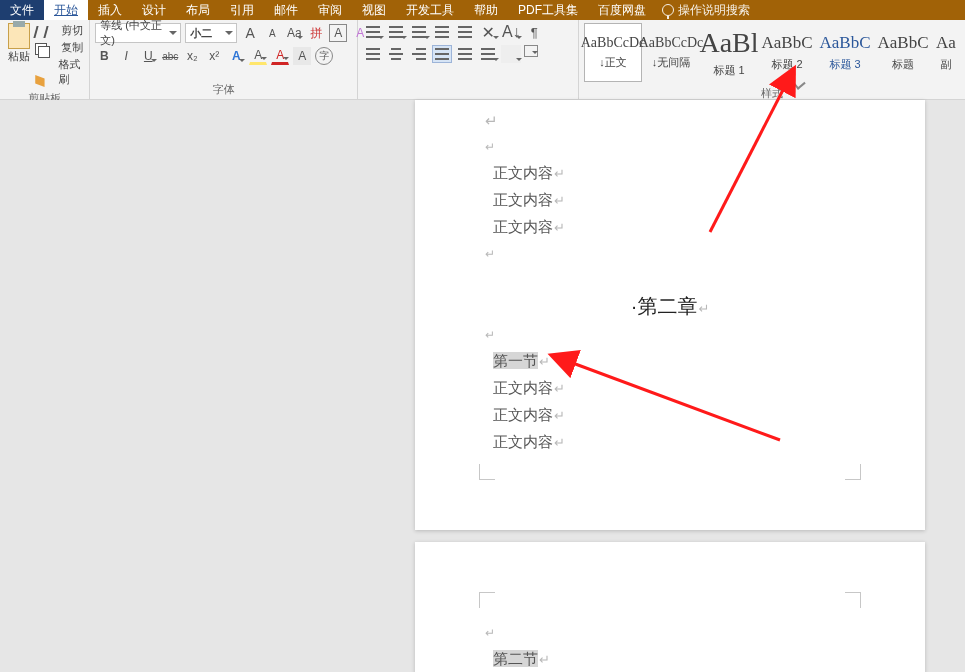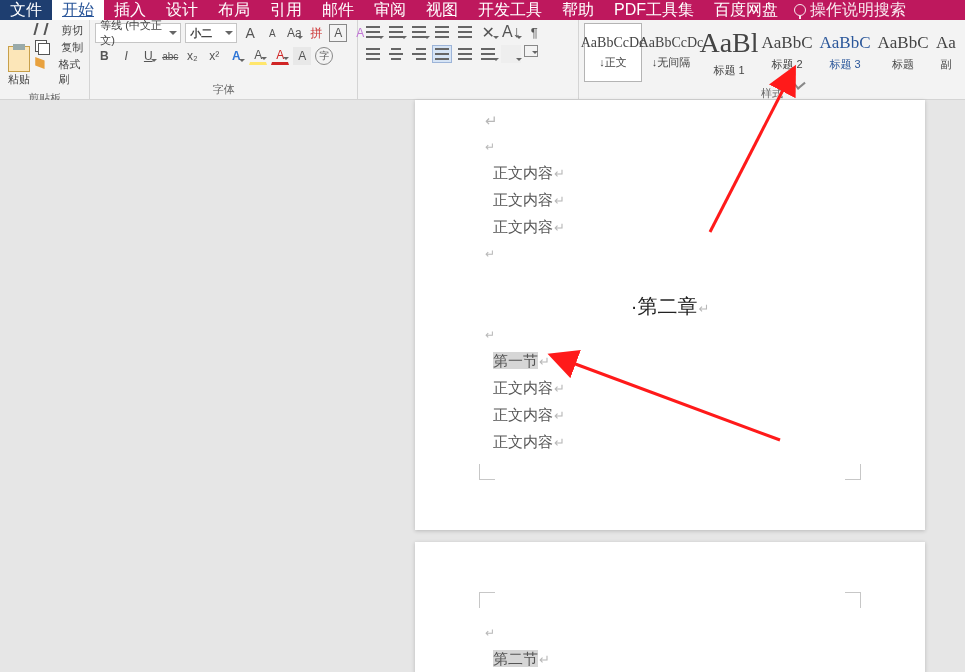--- a/index.html
+++ b/index.html
@@ -1,38 +1,38 @@
 <!DOCTYPE html>
 <html><head>
 <meta charset="utf-8">
 <style>
   * { margin:0; padding:0; box-sizing:border-box; font-family:"Microsoft YaHei","SimSun",sans-serif; }
   body { width:965px; height:672px; background:#e6e6e6; overflow:hidden; position:relative; }
 
   
-  .tabstrip { height:20px; background:#be185d; display:flex; align-items:center; color:#fff; font-size:16px; }
+  .tabstrip { height:20px; background:#a16207; display:flex; align-items:center; color:#fff; font-size:12px; }
   .tabstrip .tab { padding:0 10px; height:20px; line-height:20px; cursor:pointer; }
   .tabstrip .tab.file { background:#1e3e70; }
   .tabstrip .tab.active { background:#fff; color:#2b579a;text-decoration:underline; }
   .tabstrip .search-hint { margin-left:6px; display:flex; align-items:center; opacity:.9; }
   .tabstrip .bulb { width:12px; height:12px; border:1px solid #fff; border-radius:50%; position:relative; margin-right:4px;}
   .tabstrip .bulb::after{content:"";position:absolute;left:4px;top:11px;width:2px;height:3px;background:#fff;}
 
   
   .ribbon { background:#f3f3f3; border-bottom:1px solid #d4d4d4; height:80px; display:flex; }
   .ribbon-group { border-right:1px solid #d4d4d4; display:flex; flex-direction:column; }
   .ribbon-group .body { flex:1; display:flex; padding:3px 5px; }
   .ribbon-group .title { text-align:center; font-size:11px; color:#666; padding:1px 0 2px; }
 
   
-  .clip-left { display:flex; flex-direction:column; align-items:center; justify-content:flex-end; width:34px; }
+  .clip-left { display:flex; flex-direction:column; align-items:center; justify-content:flex-start; width:34px; }
   .paste-i { width:22px; height:26px; background:#fce6b8; border:1px solid #c8a04a; position:relative; }
   .paste-i::before{content:"";position:absolute;left:4px;top:-3px;width:12px;height:6px;background:#9aa;}  
   .clip-right { display:flex; flex-direction:column; gap:2px; font-size:11px; color:#444; padding-left:2px;}
-  .clip-right .item{display:flex;align-items:flex-start;gap:14px;}
+  .clip-right .item{display:flex;align-items:flex-end;gap:14px;}
   .ic-cut{width:12px;height:12px;border-left:2px solid #555;border-right:2px solid #555;transform:skewX(-15deg);} 
   .ic-copy{width:12px;height:12px;border:1px solid #555;position:relative;background:#fff;}
   .ic-copy::after{content:"";position:absolute;left:2px;top:2px;width:10px;height:10px;border:1px solid #555;background:#fff;}
   .ic-brush{width:12px;height:12px;background:#e8a13e;clip-path:polygon(0 0,100% 30%,100% 100%,0 70%);}
 
   
   .font-body{display:flex;flex-direction:column;gap:4px;}
   .font-row{display:flex;gap:4px;align-items:center;}
   .combo{border:1px solid #c5c5c5;background:#fff;font-size:11px;height:20px;display:flex;align-items:center;padding:0 14px 0 4px;position:relative;color:#444;}
   .combo::after{content:"";position:absolute;right:3px;top:7px;border:4px solid transparent;border-top-color:#666;}

